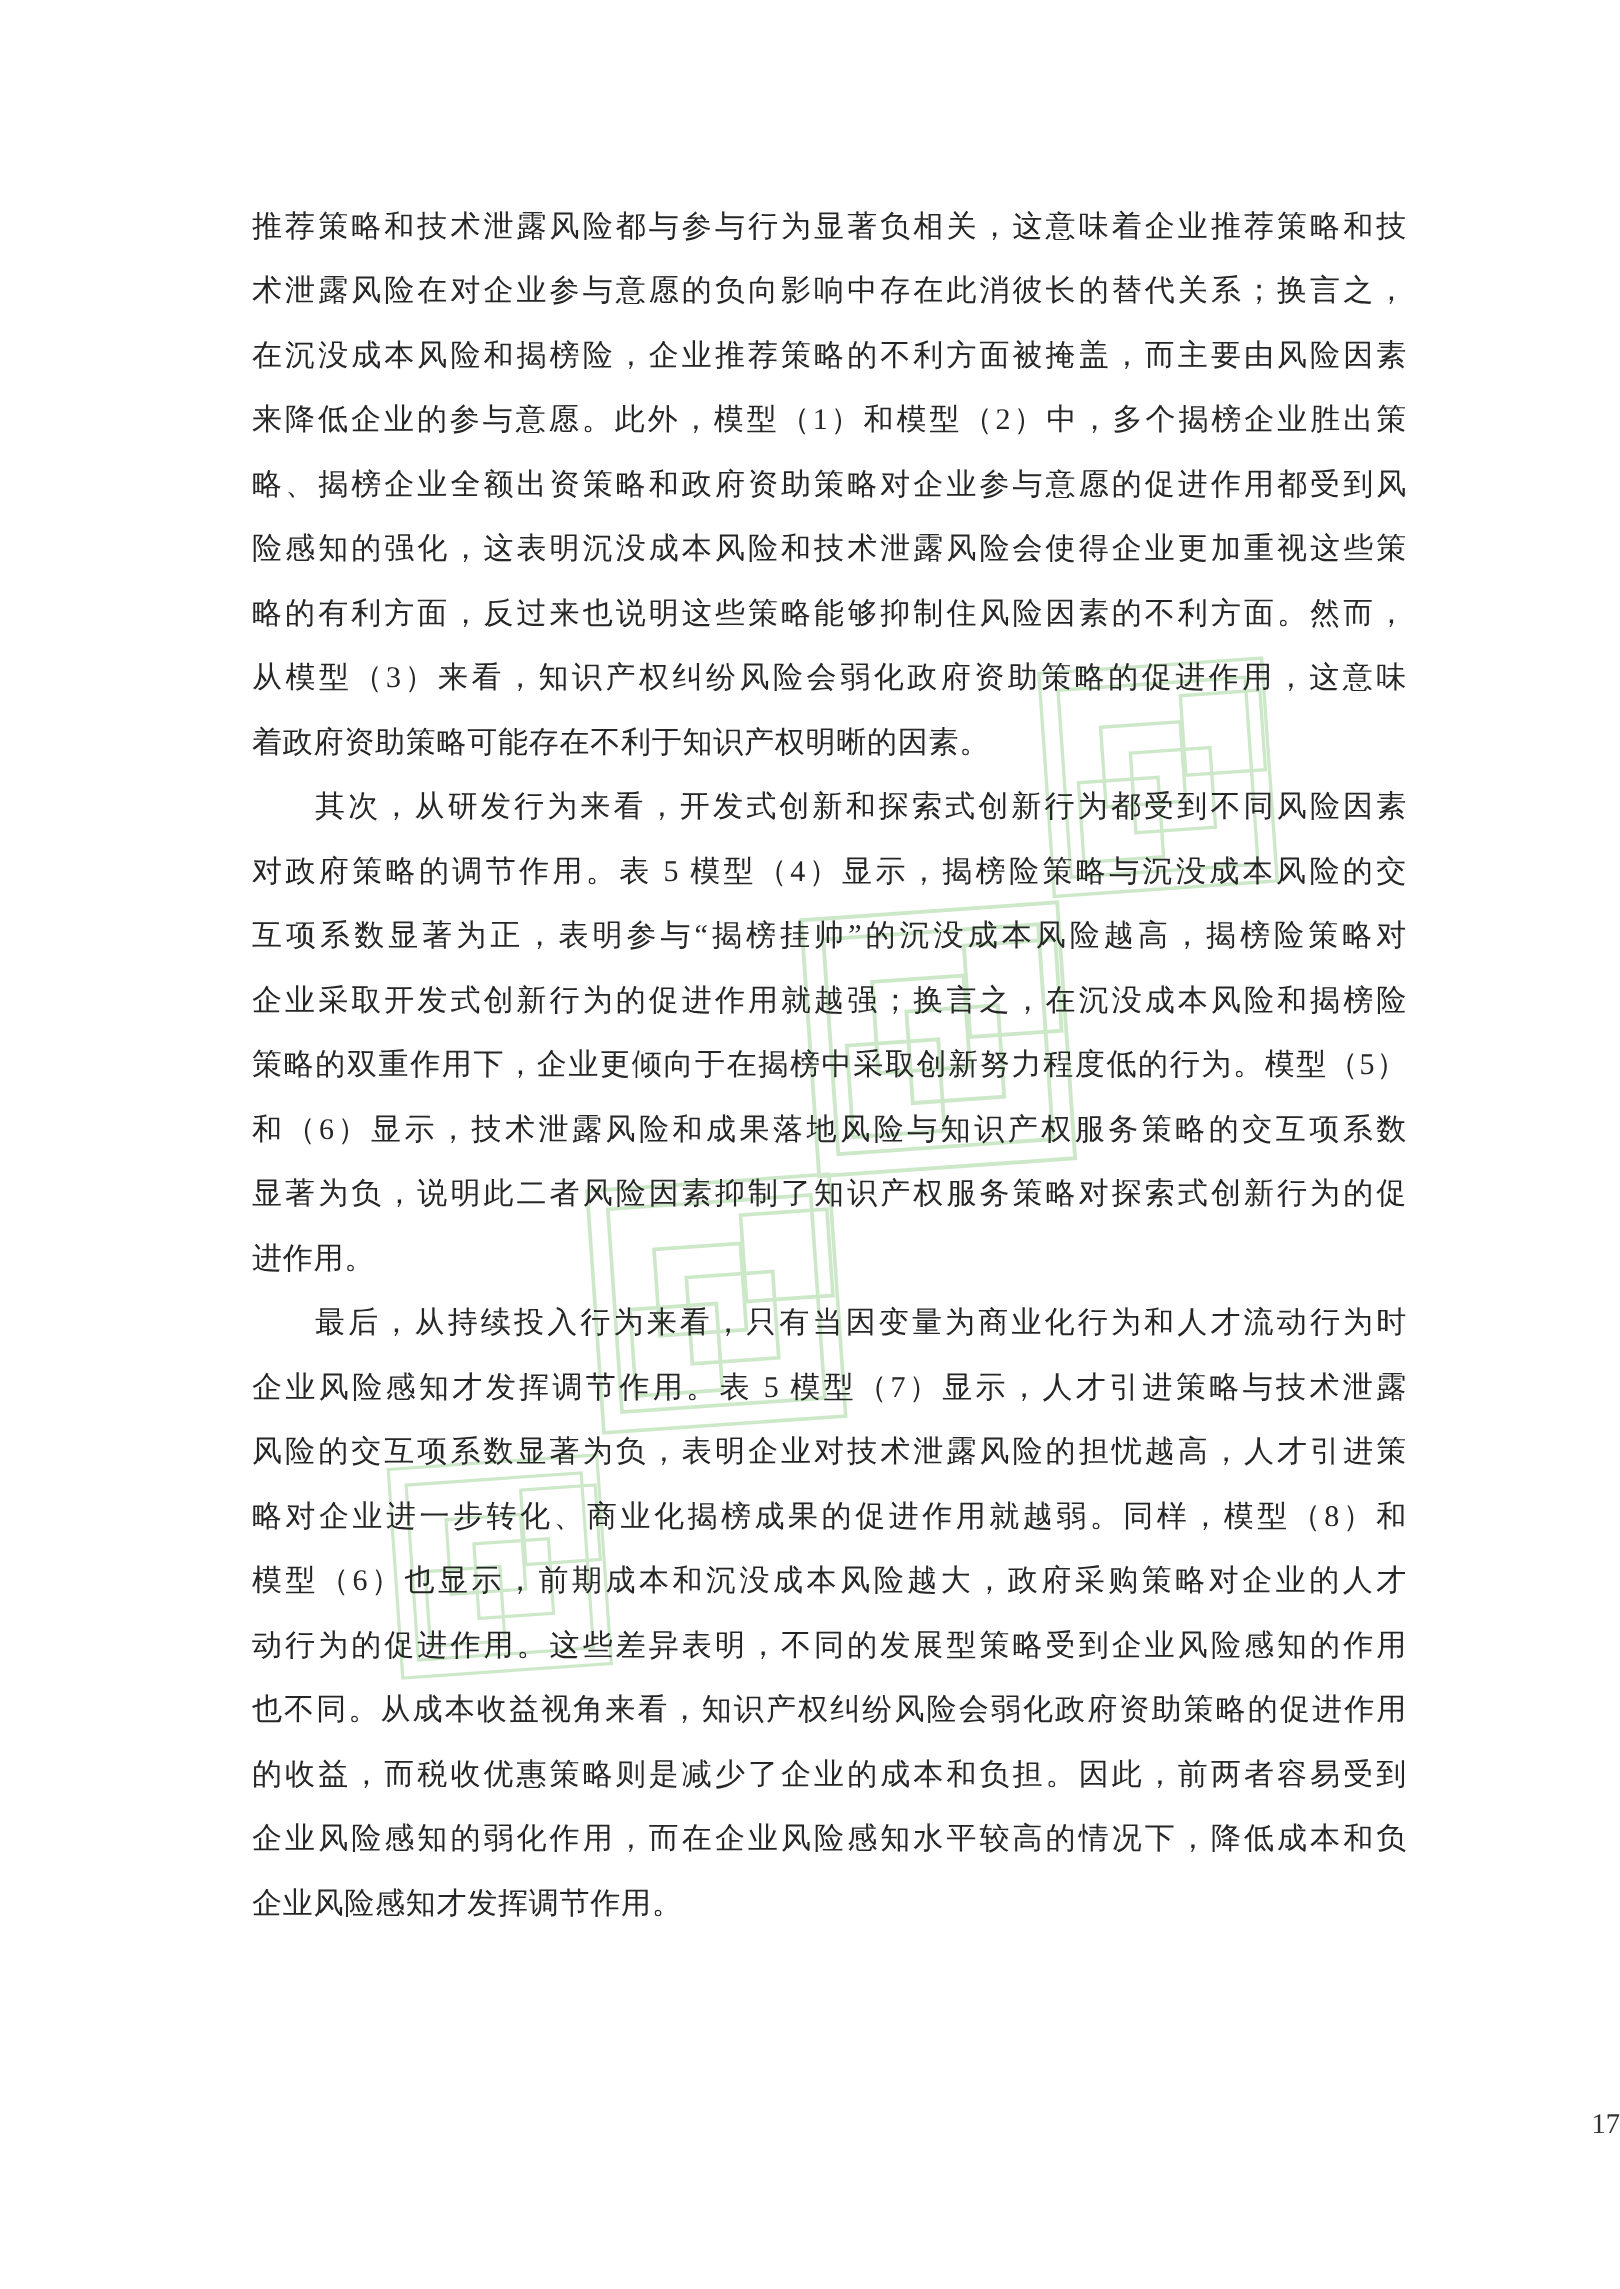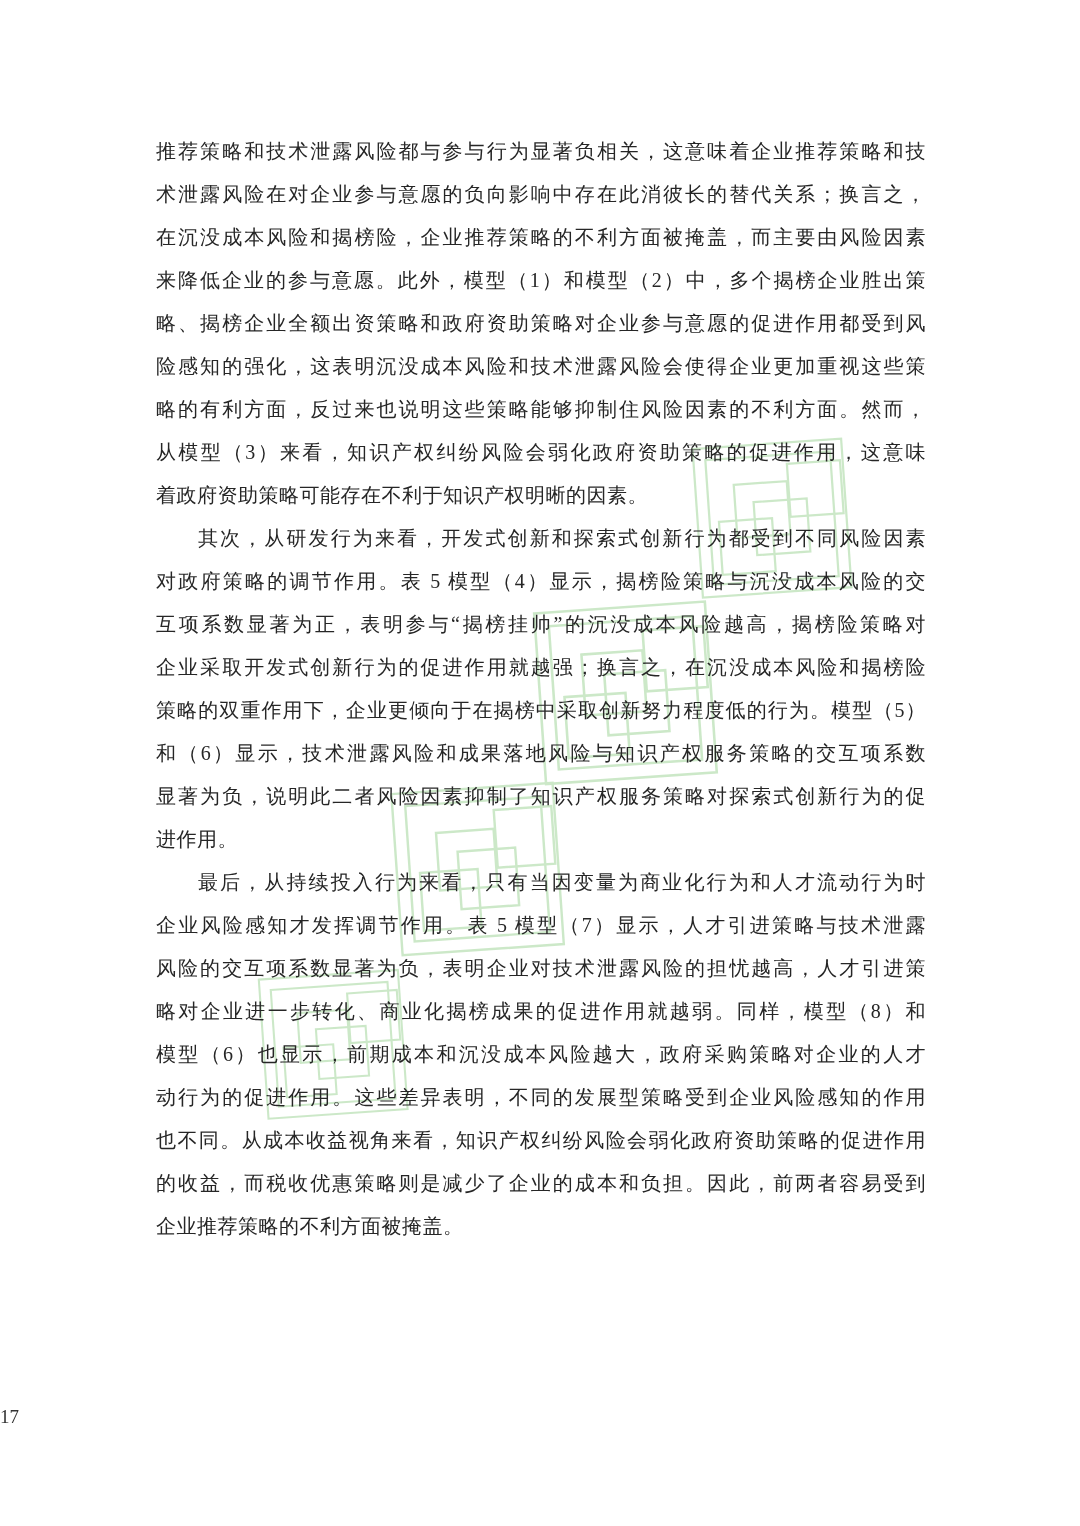--- a/index.html
+++ b/index.html
@@ -19,21 +19,21 @@
     position: absolute;
     left: 0;
     top: 0;
     width: 1080px;
     height: 1526px;
     z-index: 0;
     pointer-events: none;
   }
   .text-block {
     position: absolute;
-    left: 156px;
+    left: 168px;
     top: 130px;
     width: 770px;
     z-index: 1;
     color: #262626;
   }
   .paragraph {
     margin: 0;
     padding: 0;
   }
   .line {
@@ -50,21 +50,21 @@
     text-align-last: left;
   }
   .line-indent {
     text-indent: 2.1em;
   }
   .page-number {
     position: absolute;
     left: 0;
     right: 0;
     top: 1406px;
-    text-align: left;
+    text-align: right;
     font-size: 19px;
     color: #333333;
     z-index: 1;
   }
 </style>
 </head>
 <body>
 
 <div class="page">
 
@@ -111,19 +111,20 @@
       </div>
       <div class="paragraph">
         <div class="line line-indent">最后，从持续投入行为来看，只有当因变量为商业化行为和人才流动行为时</div>
         <div class="line">企业风险感知才发挥调节作用。表 5 模型（7）显示，人才引进策略与技术泄露</div>
         <div class="line">风险的交互项系数显著为负，表明企业对技术泄露风险的担忧越高，人才引进策</div>
         <div class="line">略对企业进一步转化、商业化揭榜成果的促进作用就越弱。同样，模型（8）和</div>
         <div class="line">模型（6）也显示，前期成本和沉没成本风险越大，政府采购策略对企业的人才</div>
         <div class="line">动行为的促进作用。这些差异表明，不同的发展型策略受到企业风险感知的作用</div>
         <div class="line">也不同。从成本收益视角来看，知识产权纠纷风险会弱化政府资助策略的促进作用</div>
         <div class="line">的收益，而税收优惠策略则是减少了企业的成本和负担。因此，前两者容易受到</div>
-        <div class="line line-last">企业推荐策略的不利方面被掩盖。</div>
+        <div class="line">企业风险感知的弱化作用，而在企业风险感知水平较高的情况下，降低成本和负</div>
+        <div class="line line-last">企业风险感知才发挥调节作用。</div>
       </div>
     </div>
 
   <div class="page-number">17</div>
 
 </div>
 
 </body></html>

